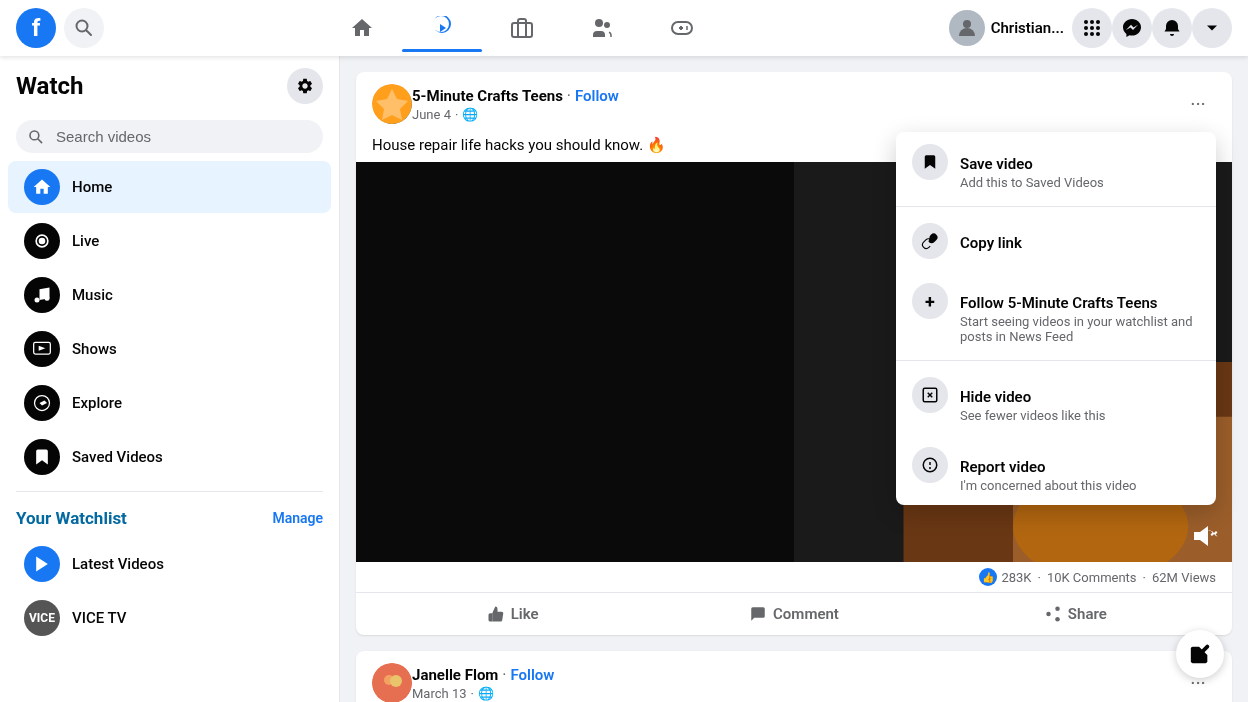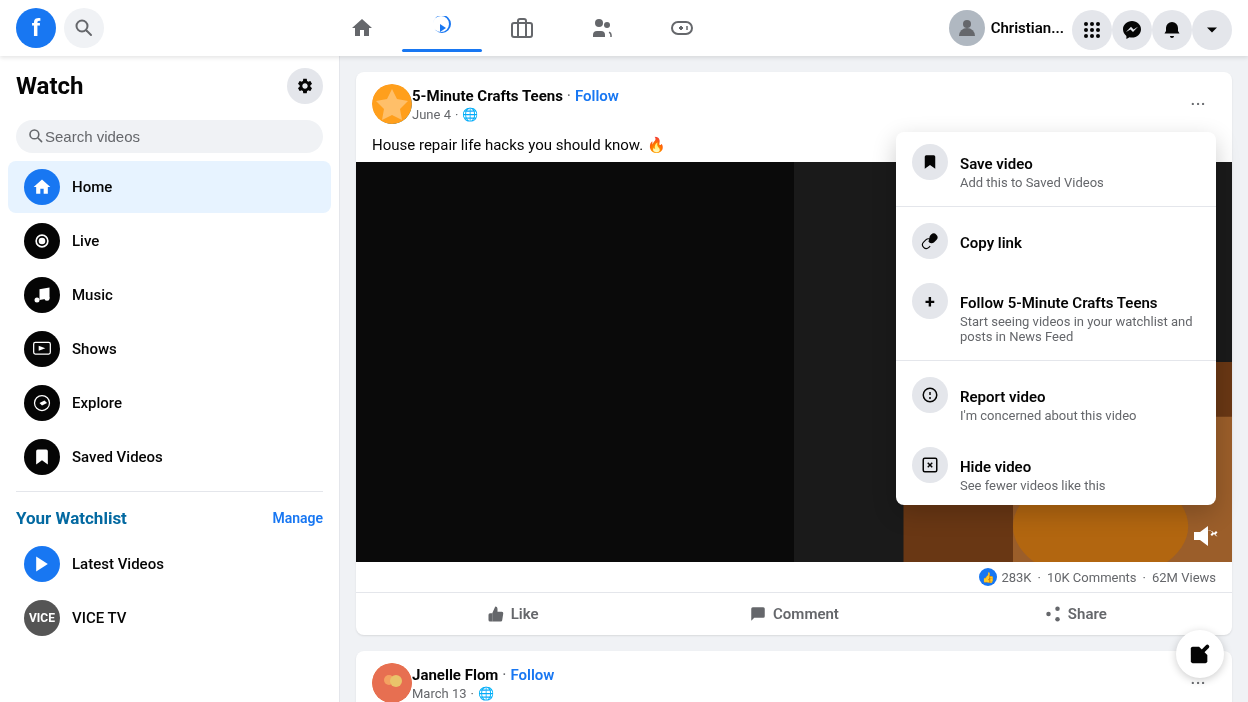--- a/index.html
+++ b/index.html
@@ -10,35 +10,35 @@
       display: flex; align-items: center; background: #fff; height: 56px;
       padding: 0 16px; box-shadow: 0 2px 4px rgba(0,0,0,0.1); z-index: 100;
       position: relative;
     }
     .nav-logo { width: 40px; height: 40px; background: #1877f2; border-radius: 50%; display: flex; align-items: center; justify-content: center; flex-shrink: 0; }
     .nav-logo span { color: #fff; font-size: 24px; font-weight: bold; }
     .nav-search { margin-left: 8px; width: 40px; height: 40px; background: #f0f2f5; border-radius: 50%; display: flex; align-items: center; justify-content: center; cursor: pointer; }
     .nav-center { flex: 1; display: flex; align-items: center; justify-content: center; gap: 0; }
     .nav-icon-btn { width: 80px; height: 48px; display: flex; align-items: center; justify-content: center; cursor: pointer; border-radius: 8px; position: relative; }
     .nav-icon-btn.active::after { content: ''; position: absolute; bottom: 0; left: 0; right: 0; height: 3px; background: #1877f2; border-radius: 2px; }
-    .nav-right { display: flex; align-items: flex-end; }
+    .nav-right { display: flex; align-items: center; }
     .nav-user { display: flex; align-items: center; gap: 6px; cursor: pointer; padding: 4px 8px; border-radius: 20px; }
     .nav-user-avatar { width: 36px; height: 36px; border-radius: 50%; background: #b0b8c1; display: flex; align-items: center; justify-content: center; }
     .nav-user-name { font-size: 15px; font-weight: 600; color: #050505; }
     .nav-round-btn { width: 40px; height: 40px; border-radius: 50%; background: #e4e6eb; display: flex; align-items: center; justify-content: center; cursor: pointer; }
 
     
     .main-layout { display: flex; flex: 1; overflow: hidden; }
 
     
     .sidebar { width: 340px; background: #fff; overflow-y: auto; padding: 12px 0; border-right: 1px solid #e4e6eb; flex-shrink: 0; }
     .sidebar-header { display: flex; align-items: center; justify-content: space-between; padding: 0 16px 8px; text-align: center; }
     .sidebar-title { font-size: 24px; font-weight: 700; color: #050505; }
     .sidebar-gear { width: 36px; height: 36px; border-radius: 50%; background: #e4e6eb; display: flex; align-items: center; justify-content: center; cursor: pointer; }
-    .search-box { margin: 8px 16px; background: #f0f2f5; border-radius: 50px; display: flex; padding: 8px 12px; gap: 1px; }
+    .search-box { margin: 8px 16px; background: #f0f2f5; border-radius: 50px; display: flex; align-items: center; padding: 8px 12px; gap: 12px; }
     .search-box input { background: transparent; border: none; outline: none; font-size: 15px; color: #050505; flex: 1; }
     .search-box input::placeholder { color: #65676b; }
     .nav-item { display: flex; align-items: center; gap: 12px; padding: 8px 16px; cursor: pointer; border-radius: 8px; margin: 2px 8px; }
     .nav-item.active { background: #e7f3ff; }
     .nav-item-icon { width: 36px; height: 36px; border-radius: 50%; display: flex; align-items: center; justify-content: center; flex-shrink: 0; }
     .nav-item-icon.blue { background: #1877f2; }
     .nav-item-icon.dark { background: #050505; }
     .nav-item-label { font-size: 15px; font-weight: 500; color: #050505; }
     .divider { height: 1px; background: #e4e6eb; margin: 8px 16px; }
     .section-header { display: flex; align-items: center; justify-content: space-between; padding: 8px 16px; }
@@ -388,41 +388,41 @@
           <div class="menu-item-icon" style="background:#e4e6eb;font-weight:700;font-size:18px;color:#050505;">+</div>
           <div class="menu-item-content">
             <div class="menu-item-title">Follow 5-Minute Crafts Teens</div>
             <div class="menu-item-subtitle">Start seeing videos in your watchlist and posts in News Feed</div>
           </div>
         </div>
         <div class="menu-divider"></div>
         <div class="menu-item">
           <div class="menu-item-icon">
             <svg width="18" height="18" viewBox="0 0 24 24" fill="none" stroke="#050505" stroke-width="2">
+                <rect x="3" y="3" width="18" height="18" rx="2"></rect>
+                <line x1="9" y1="9" x2="15" y2="15"></line>
+                <line x1="15" y1="9" x2="9" y2="15"></line>
+              </svg>
+          </div>
+          <div class="menu-item-content">
+            <div class="menu-item-title">Hide video</div>
+            <div class="menu-item-subtitle">See fewer videos like this</div>
+          </div>
+        </div>
+        <div class="menu-item">
+          <div class="menu-item-icon">
+            <svg width="18" height="18" viewBox="0 0 24 24" fill="none" stroke="#050505" stroke-width="2">
                 <circle cx="12" cy="12" r="9"></circle>
                 <line x1="12" y1="8" x2="12" y2="12"></line>
                 <circle cx="12" cy="16" r="0.5" fill="#050505"></circle>
               </svg>
           </div>
           <div class="menu-item-content">
             <div class="menu-item-title">Report video</div>
             <div class="menu-item-subtitle">I'm concerned about this video</div>
-          </div>
-        </div>
-        <div class="menu-item">
-          <div class="menu-item-icon">
-            <svg width="18" height="18" viewBox="0 0 24 24" fill="none" stroke="#050505" stroke-width="2">
-                <rect x="3" y="3" width="18" height="18" rx="2"></rect>
-                <line x1="9" y1="9" x2="15" y2="15"></line>
-                <line x1="15" y1="9" x2="9" y2="15"></line>
-              </svg>
-          </div>
-          <div class="menu-item-content">
-            <div class="menu-item-title">Hide video</div>
-            <div class="menu-item-subtitle">See fewer videos like this</div>
           </div>
         </div>
       </div>
     </div>
 
     <div class="second-post">
       <div class="post-header">
         <div class="post-avatar">
           <div class="post-avatar-inner" style="background: linear-gradient(135deg, #f4a261, #e76f51);">
             <svg width="40" height="40" viewBox="0 0 40 40">

